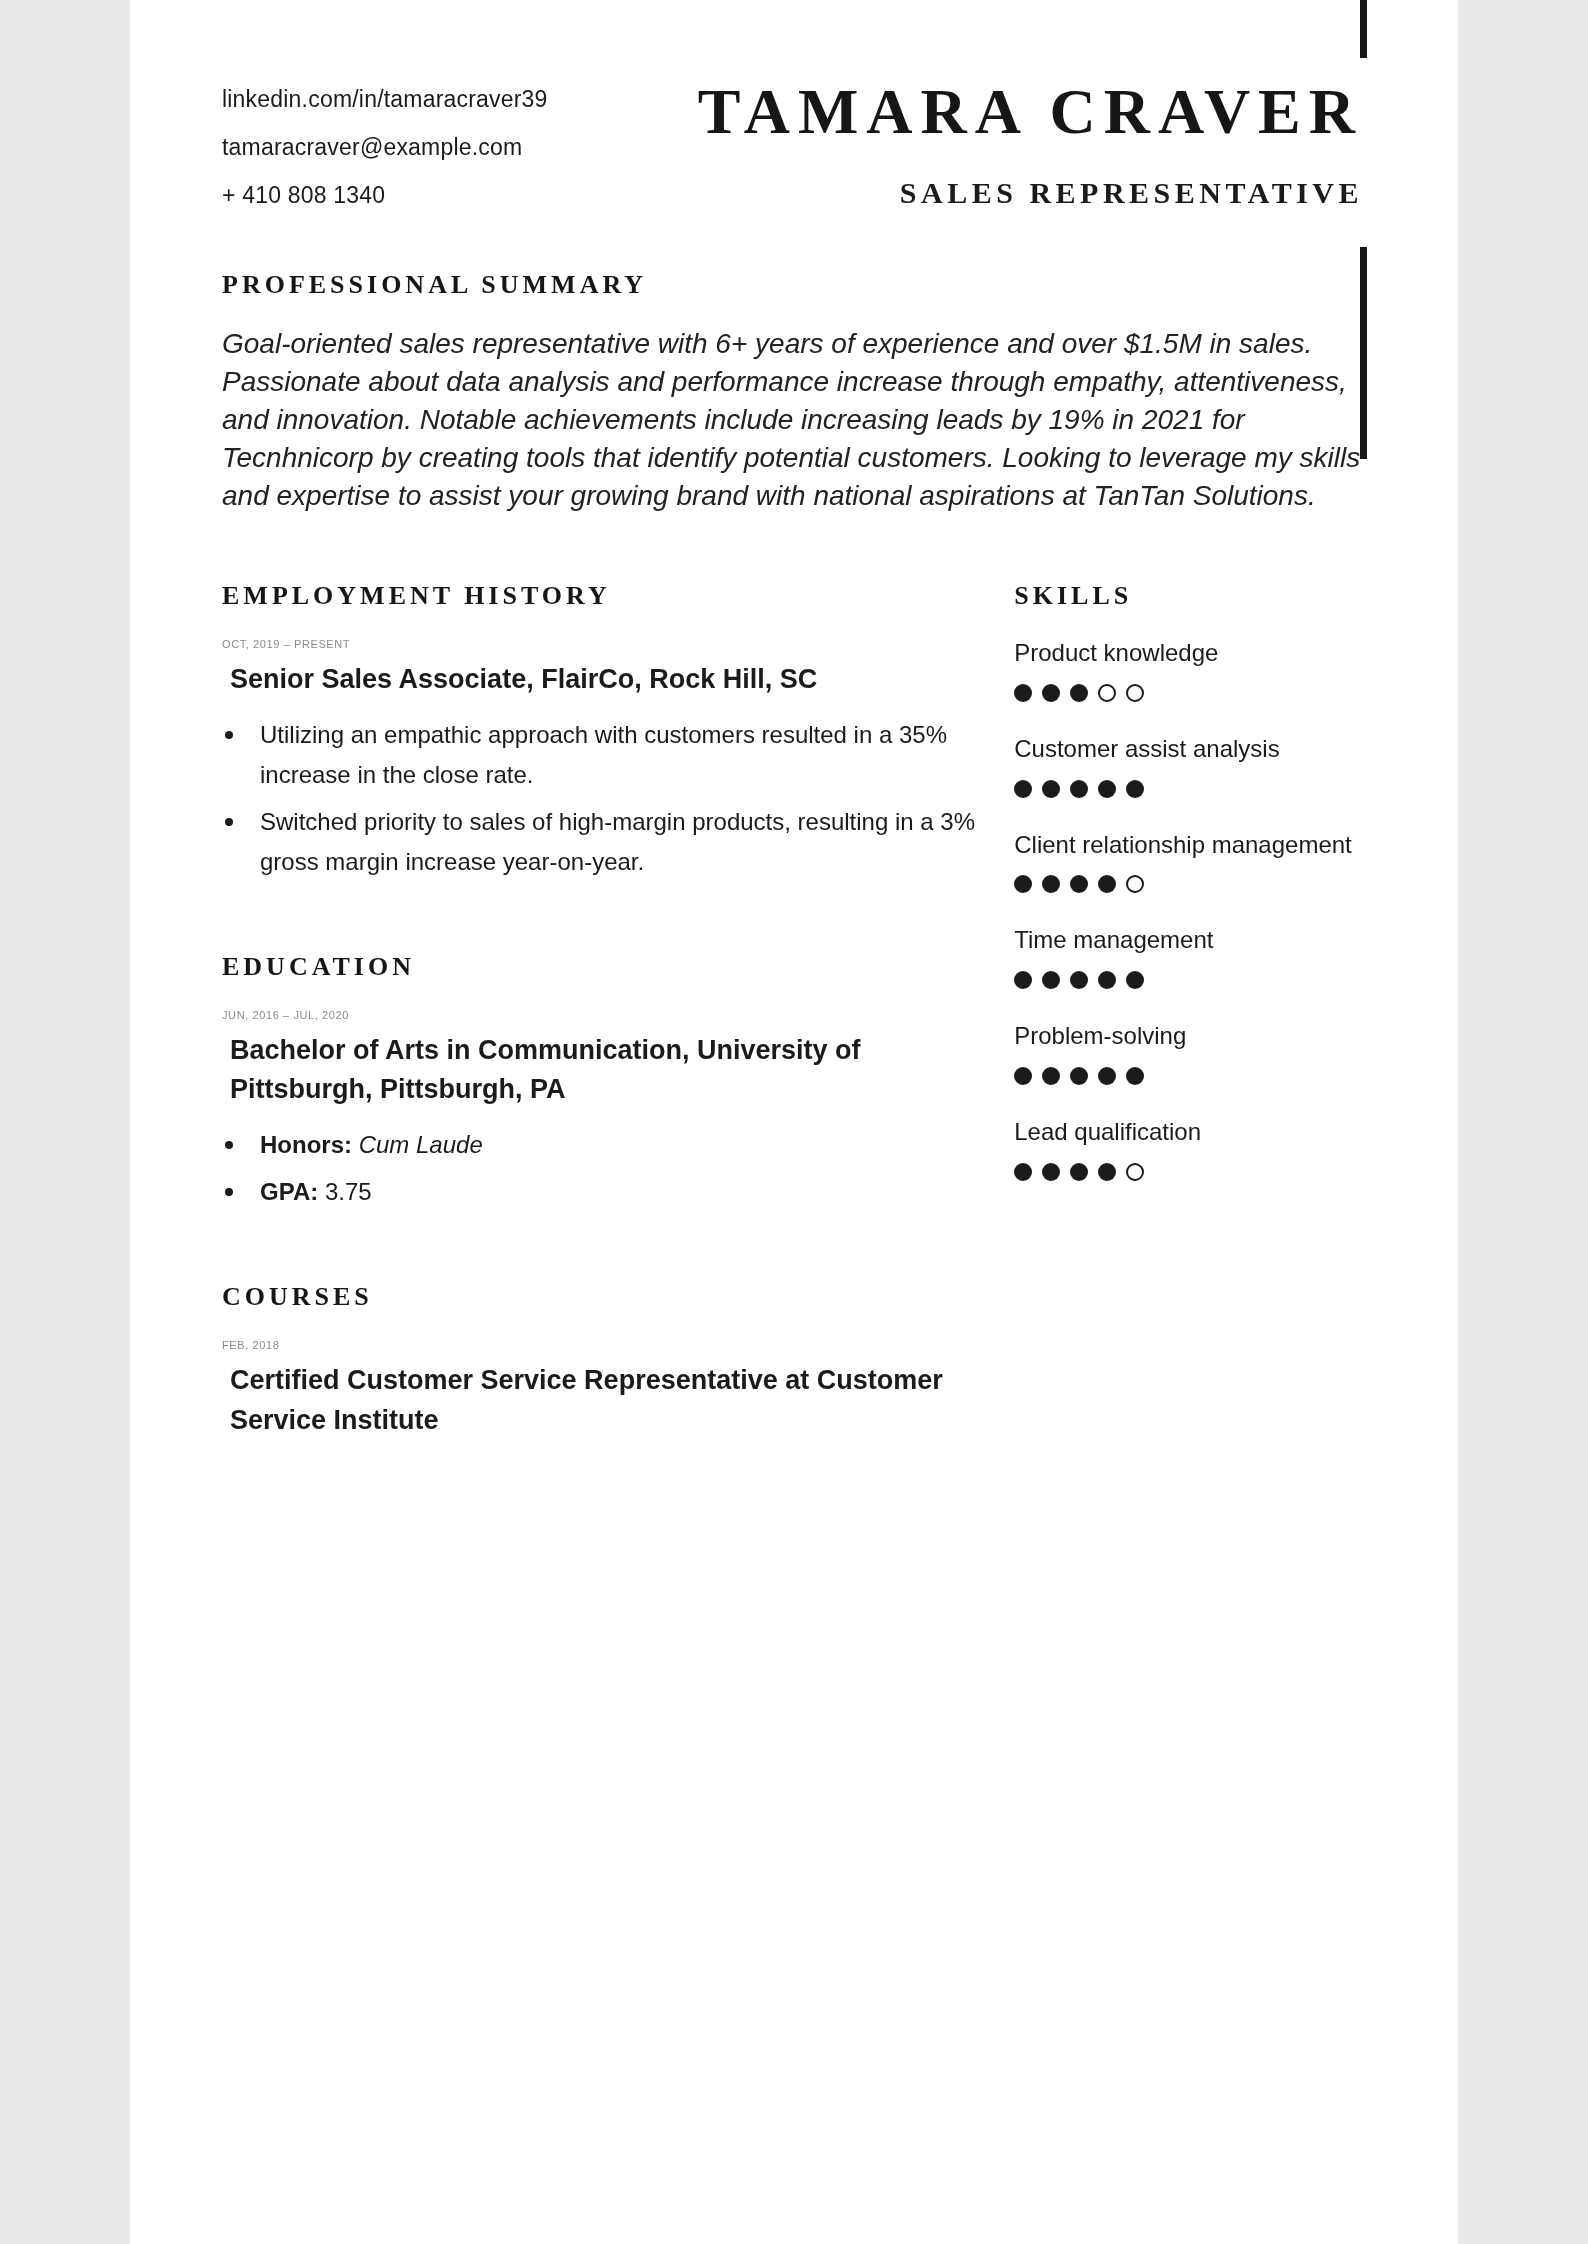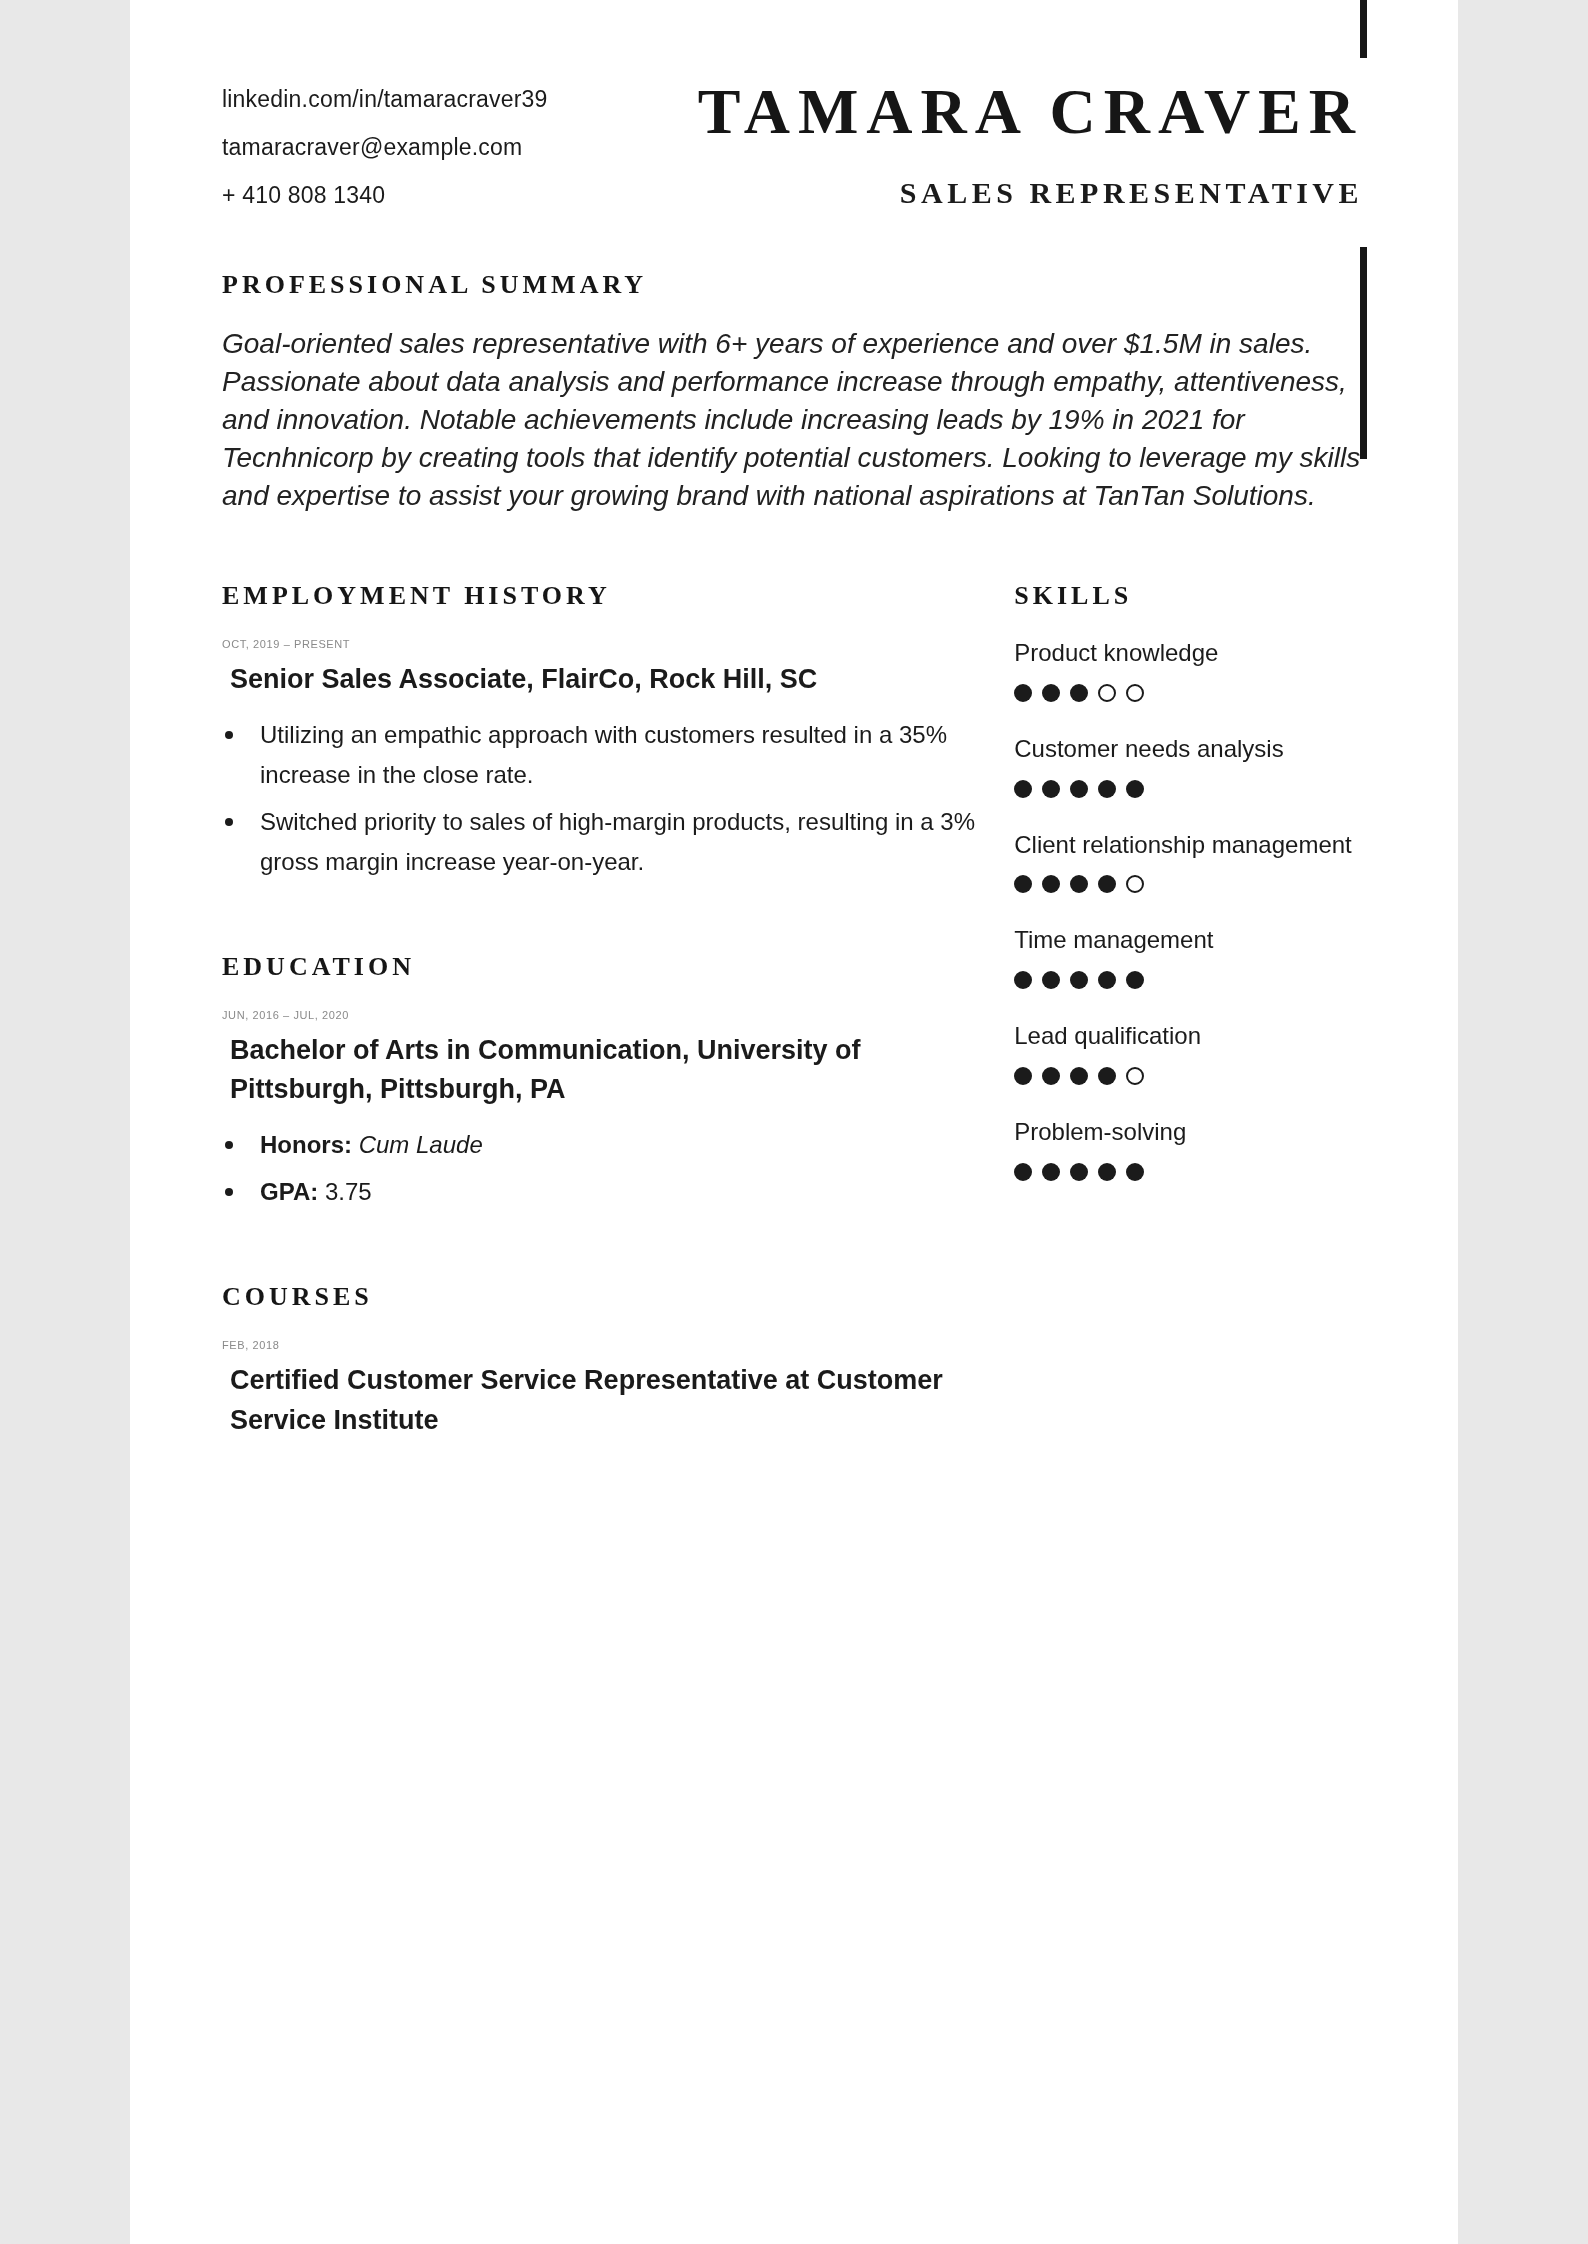--- a/index.html
+++ b/index.html
@@ -151,21 +151,21 @@
           <div class="skill-name">Product knowledge</div>
           <div class="dots">
               <span class="dot filled"></span>
               <span class="dot filled"></span>
               <span class="dot filled"></span>
               <span class="dot empty"></span>
               <span class="dot empty"></span>
             </div>
         </div>
         <div class="skill">
-          <div class="skill-name">Customer needs analysis</div>
+          <div class="skill-name">Customer assist analysis</div>
           <div class="dots">
               <span class="dot filled"></span>
               <span class="dot filled"></span>
               <span class="dot filled"></span>
               <span class="dot filled"></span>
               <span class="dot filled"></span>
             </div>
         </div>
         <div class="skill">
           <div class="skill-name">Client relationship management</div>
@@ -181,37 +181,37 @@
           <div class="skill-name">Time management</div>
           <div class="dots">
               <span class="dot filled"></span>
               <span class="dot filled"></span>
               <span class="dot filled"></span>
               <span class="dot filled"></span>
               <span class="dot filled"></span>
             </div>
         </div>
         <div class="skill">
+          <div class="skill-name">Problem-solving</div>
+          <div class="dots">
+              <span class="dot filled"></span>
+              <span class="dot filled"></span>
+              <span class="dot filled"></span>
+              <span class="dot filled"></span>
+              <span class="dot filled"></span>
+            </div>
+        </div>
+        <div class="skill">
           <div class="skill-name">Lead qualification</div>
           <div class="dots">
               <span class="dot filled"></span>
               <span class="dot filled"></span>
               <span class="dot filled"></span>
               <span class="dot filled"></span>
               <span class="dot empty"></span>
-            </div>
-        </div>
-        <div class="skill">
-          <div class="skill-name">Problem-solving</div>
-          <div class="dots">
-              <span class="dot filled"></span>
-              <span class="dot filled"></span>
-              <span class="dot filled"></span>
-              <span class="dot filled"></span>
-              <span class="dot filled"></span>
             </div>
         </div>
 
       </section>
     </div>
 
   </div>
 </div>
 
 </body></html>

